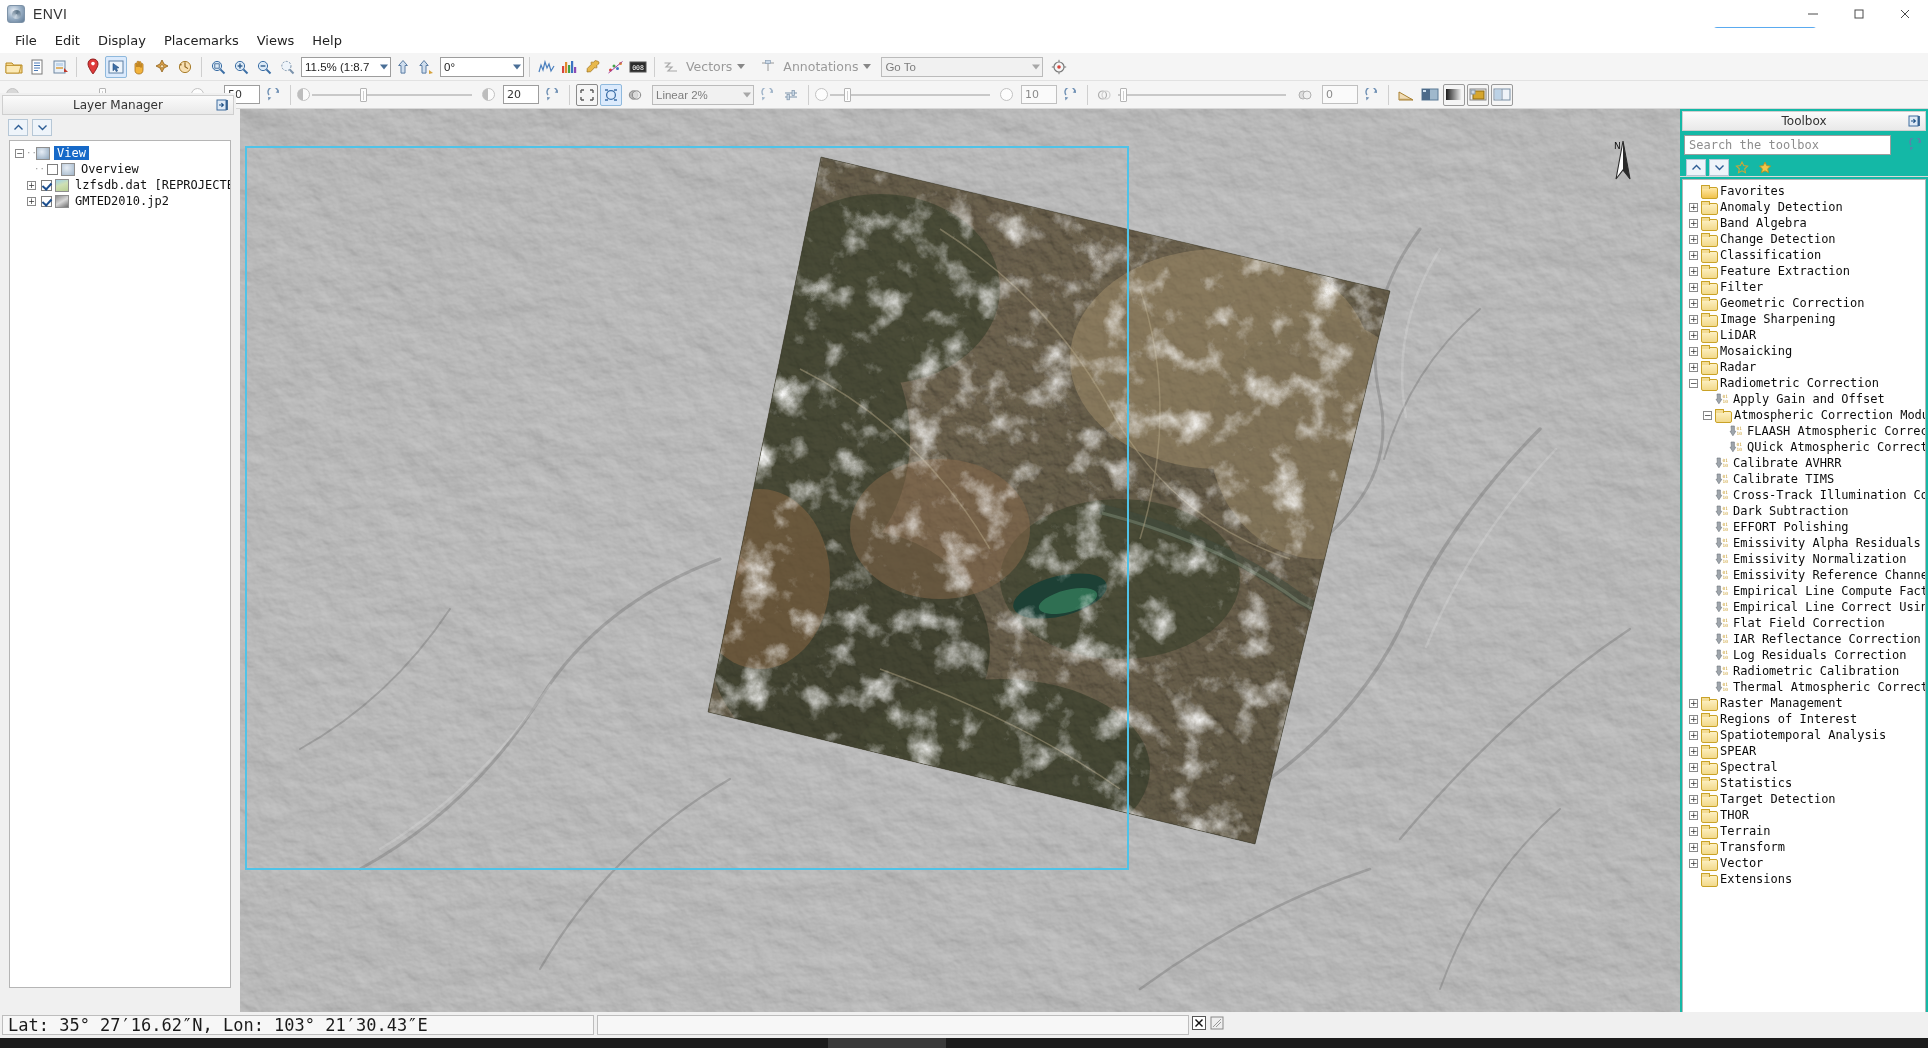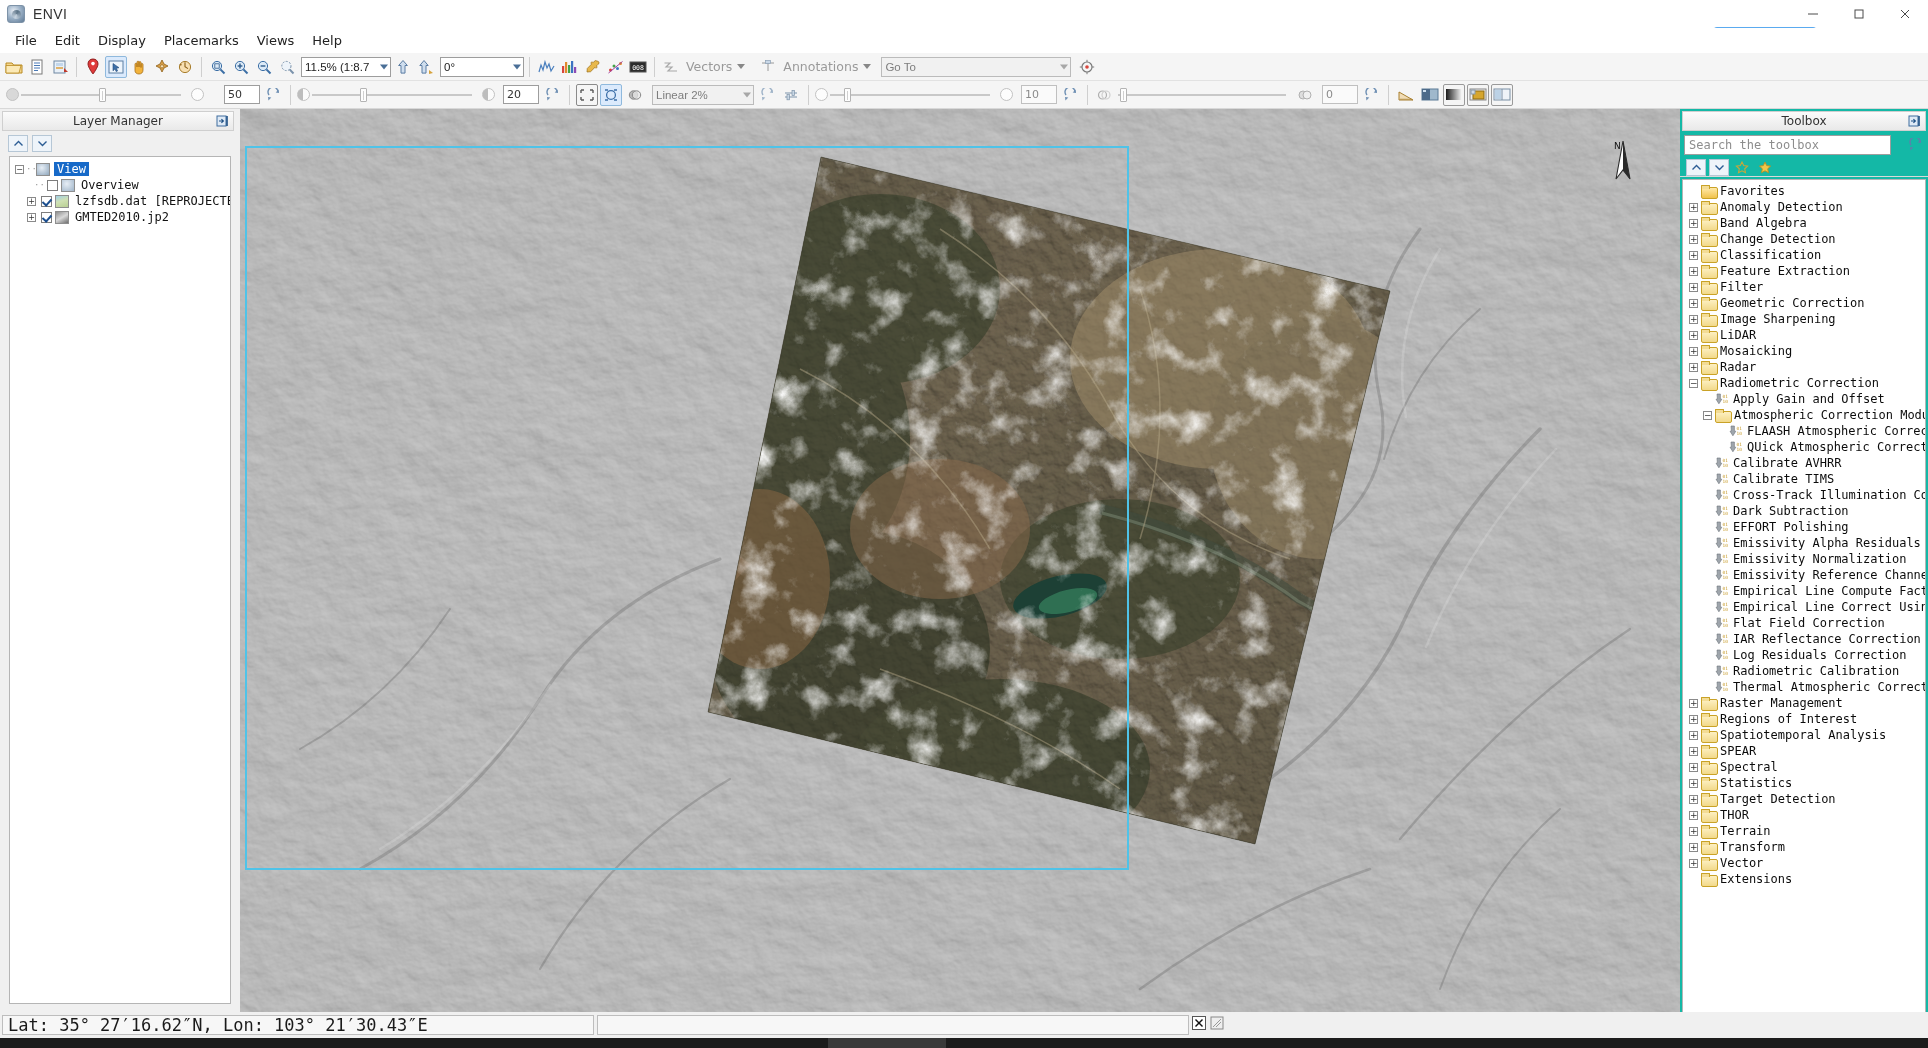--- a/index.html
+++ b/index.html
@@ -133,21 +133,21 @@
   }
   .circ {
     width:13px;height:13px;border-radius:50%;border:1px solid #c2c2c2;flex:none;
   }
   .circ.fill { background:#d8d8d8; }
   .circ.half { background:linear-gradient(90deg,#bdbdbd 50%, #fbfbfb 50%); }
   .circ.empty { background:#fdfdfd; }
 
   
   #layer-dock {
-    position:absolute; left:0; top:109px; width:236px; height:903px;
+    position:absolute; left:0; top:93px; width:236px; height:903px;
     background:#f0f0f0;
   }
   .panel-title {
     height:20px; margin:2px 2px 0 2px;
     background:linear-gradient(#fbfbfb,#e9e9e9);
     border:1px solid #cfcfcf;
     display:flex; align-items:center; justify-content:center;
     font-size:12px; color:#333; font-family:"DejaVu Sans", sans-serif;
     position:relative;
   }
@@ -469,21 +469,21 @@
     <svg width="17" height="15" viewBox="0 0 17 15">
       <line x1="2" y1="4" x2="14" y2="4" stroke="#9a9a9a" stroke-width="1"></line>
       <line x1="8" y1="4" x2="8" y2="12" stroke="#9a9a9a" stroke-width="1"></line>
       <rect x="5.5" y="1.5" width="5" height="3" fill="#c9d8e8" stroke="#8ca0b5" stroke-width=".7"></rect>
     </svg>
   </div>
   <div class="tb-text">
     <span>Annotations</span>
     <span class="caret-dn"></span>
   </div>
-  <div class="tb-combo dis" style="width:190px; margin-left:6px;">
+  <div class="tb-combo dis" style="width:162px; margin-left:6px;">
     <span>Go To</span>
     <span class="arrow"></span>
   </div>
   <div class="tb-ico" style="margin-left:4px;">
     <svg width="16" height="16" viewBox="0 0 16 16">
       <circle cx="8" cy="8" r="5" fill="none" stroke="#7a7a7a" stroke-width="1.2"></circle>
       <circle cx="8" cy="8" r="1.8" fill="#d8453c"></circle>
       <line x1="8" y1="0.8" x2="8" y2="3" stroke="#7a7a7a"></line>
         <line x1="8" y1="13" x2="8" y2="15.2" stroke="#7a7a7a"></line>
       <line x1="0.8" y1="8" x2="3" y2="8" stroke="#7a7a7a"></line>

